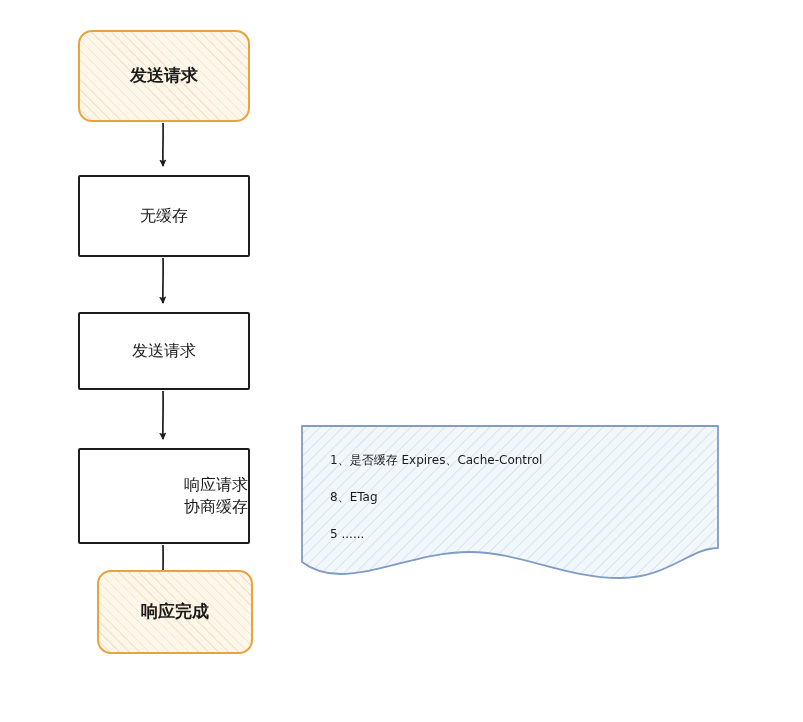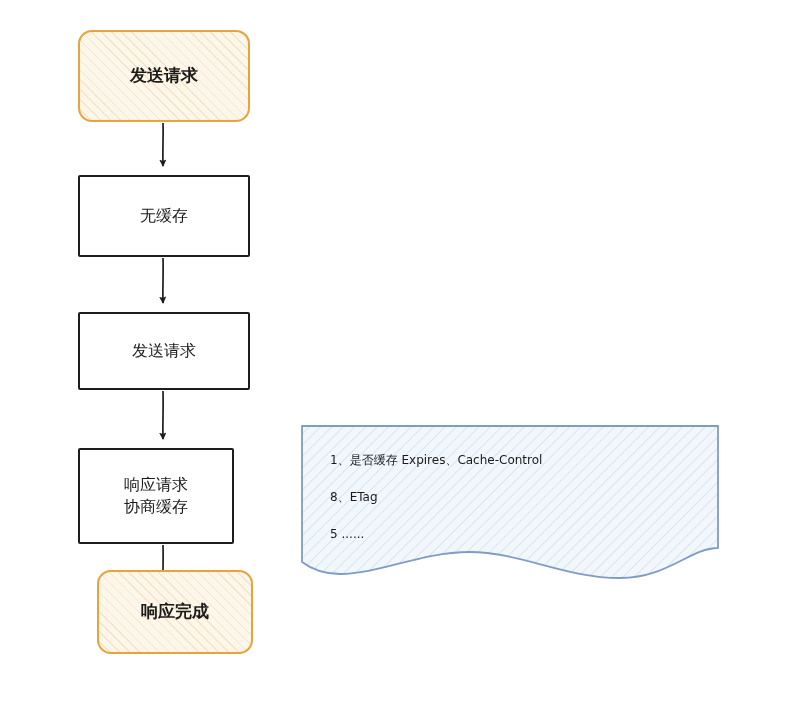--- a/index.html
+++ b/index.html
@@ -110,21 +110,21 @@
 </div>
 
 <div class="node proc" style="left:78px; top:175px; width:172px; height:82px;">
   <span>无缓存</span>
 </div>
 
 <div class="node proc" style="left:78px; top:312px; width:172px; height:78px;">
   <span>发送请求</span>
 </div>
 
-<div class="node proc" style="left:78px; top:448px; width:156px; height:96px; white-space:pre-line;">
+<div class="node proc" style="left:78px; top:448px; width:172px; height:96px; white-space:pre-line;align-items:flex-end;">
   <span style="white-space:pre-line;">响应请求
 协商缓存</span>
 </div>
 
 <div class="node term" style="left:78px; top:570px; width:156px; height:84px;margin-left:19px;">
   <span>响应完成</span>
 </div>
 
 <div class="note-text">
   <span class="note-line">1、是否缓存 Expires、Cache-Control</span>

